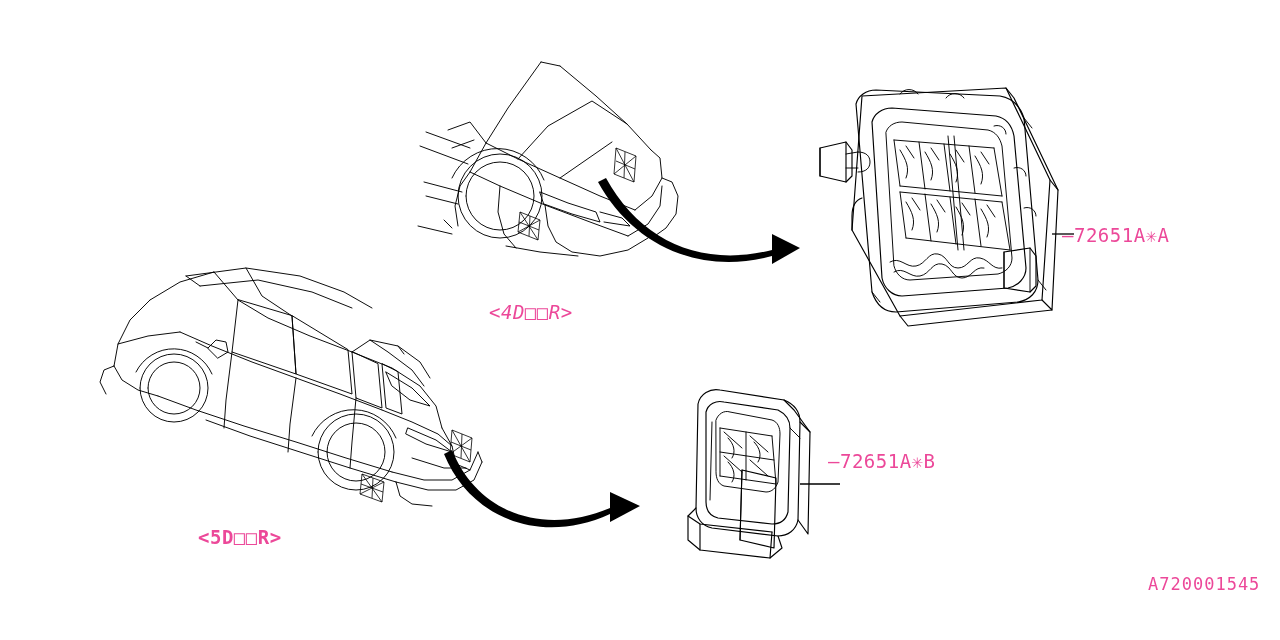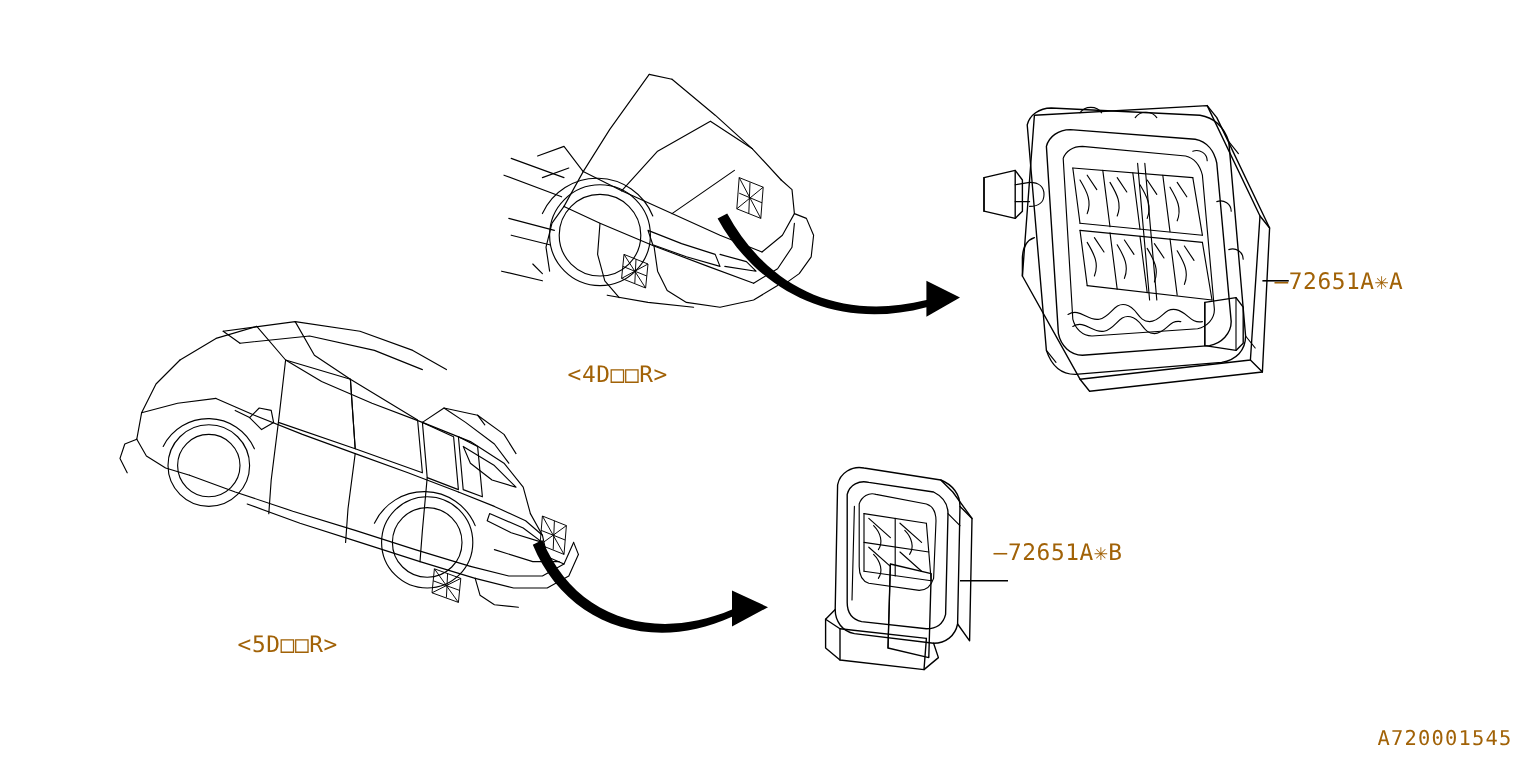--- a/index.html
+++ b/index.html
@@ -51,21 +51,21 @@
     stroke-width: 1.3;
     stroke-linecap: butt;
   }
   .arrowfill {
     fill: #000000;
     stroke: none;
   }
   .cap {
     position: absolute;
     white-space: pre;
-    color: #a16207;
+    color: #ec4899;
     font-family: "DejaVu Sans Mono", "Liberation Mono", monospace;
     letter-spacing: 0.5px;
   }
   .cap-body {
     font-size: 19px;
   }
   .cap-part {
     font-size: 19px;
   }
   .cap-sheet {
@@ -368,23 +368,23 @@
       </g>
 
       <path class="ln-thin" d="M712 422 L 710 500"></path>
     </g>
 
     <line class="leader" x1="1052" y1="234" x2="1074" y2="234"></line>
     <line class="leader" x1="800" y1="484" x2="840" y2="484"></line>
 
   </svg>
 
-  <div class="cap cap-body" style="left:473px; top:301px;">&lt;4D□□R&gt;</div>
-
-  <div class="cap cap-body" style="left:198px; top:526px;">&lt;5D□□R&gt;</div>
+  <div class="cap cap-body" style="left:489px; top:301px;font-style:italic;">&lt;4D□□R&gt;</div>
+
+  <div class="cap cap-body" style="left:198px; top:526px;font-weight:bold;">&lt;5D□□R&gt;</div>
 
   <div class="cap cap-part" style="left:1062px; top:224px;">—72651A✳A</div>
 
   <div class="cap cap-part" style="left:828px; top:450px;">—72651A✳B</div>
 
-  <div class="cap cap-sheet" style="left:1148px; top:606px;">A720001545</div>
+  <div class="cap cap-sheet" style="left:1148px; top:574px;">A720001545</div>
 
 </div>
 
 </body></html>

